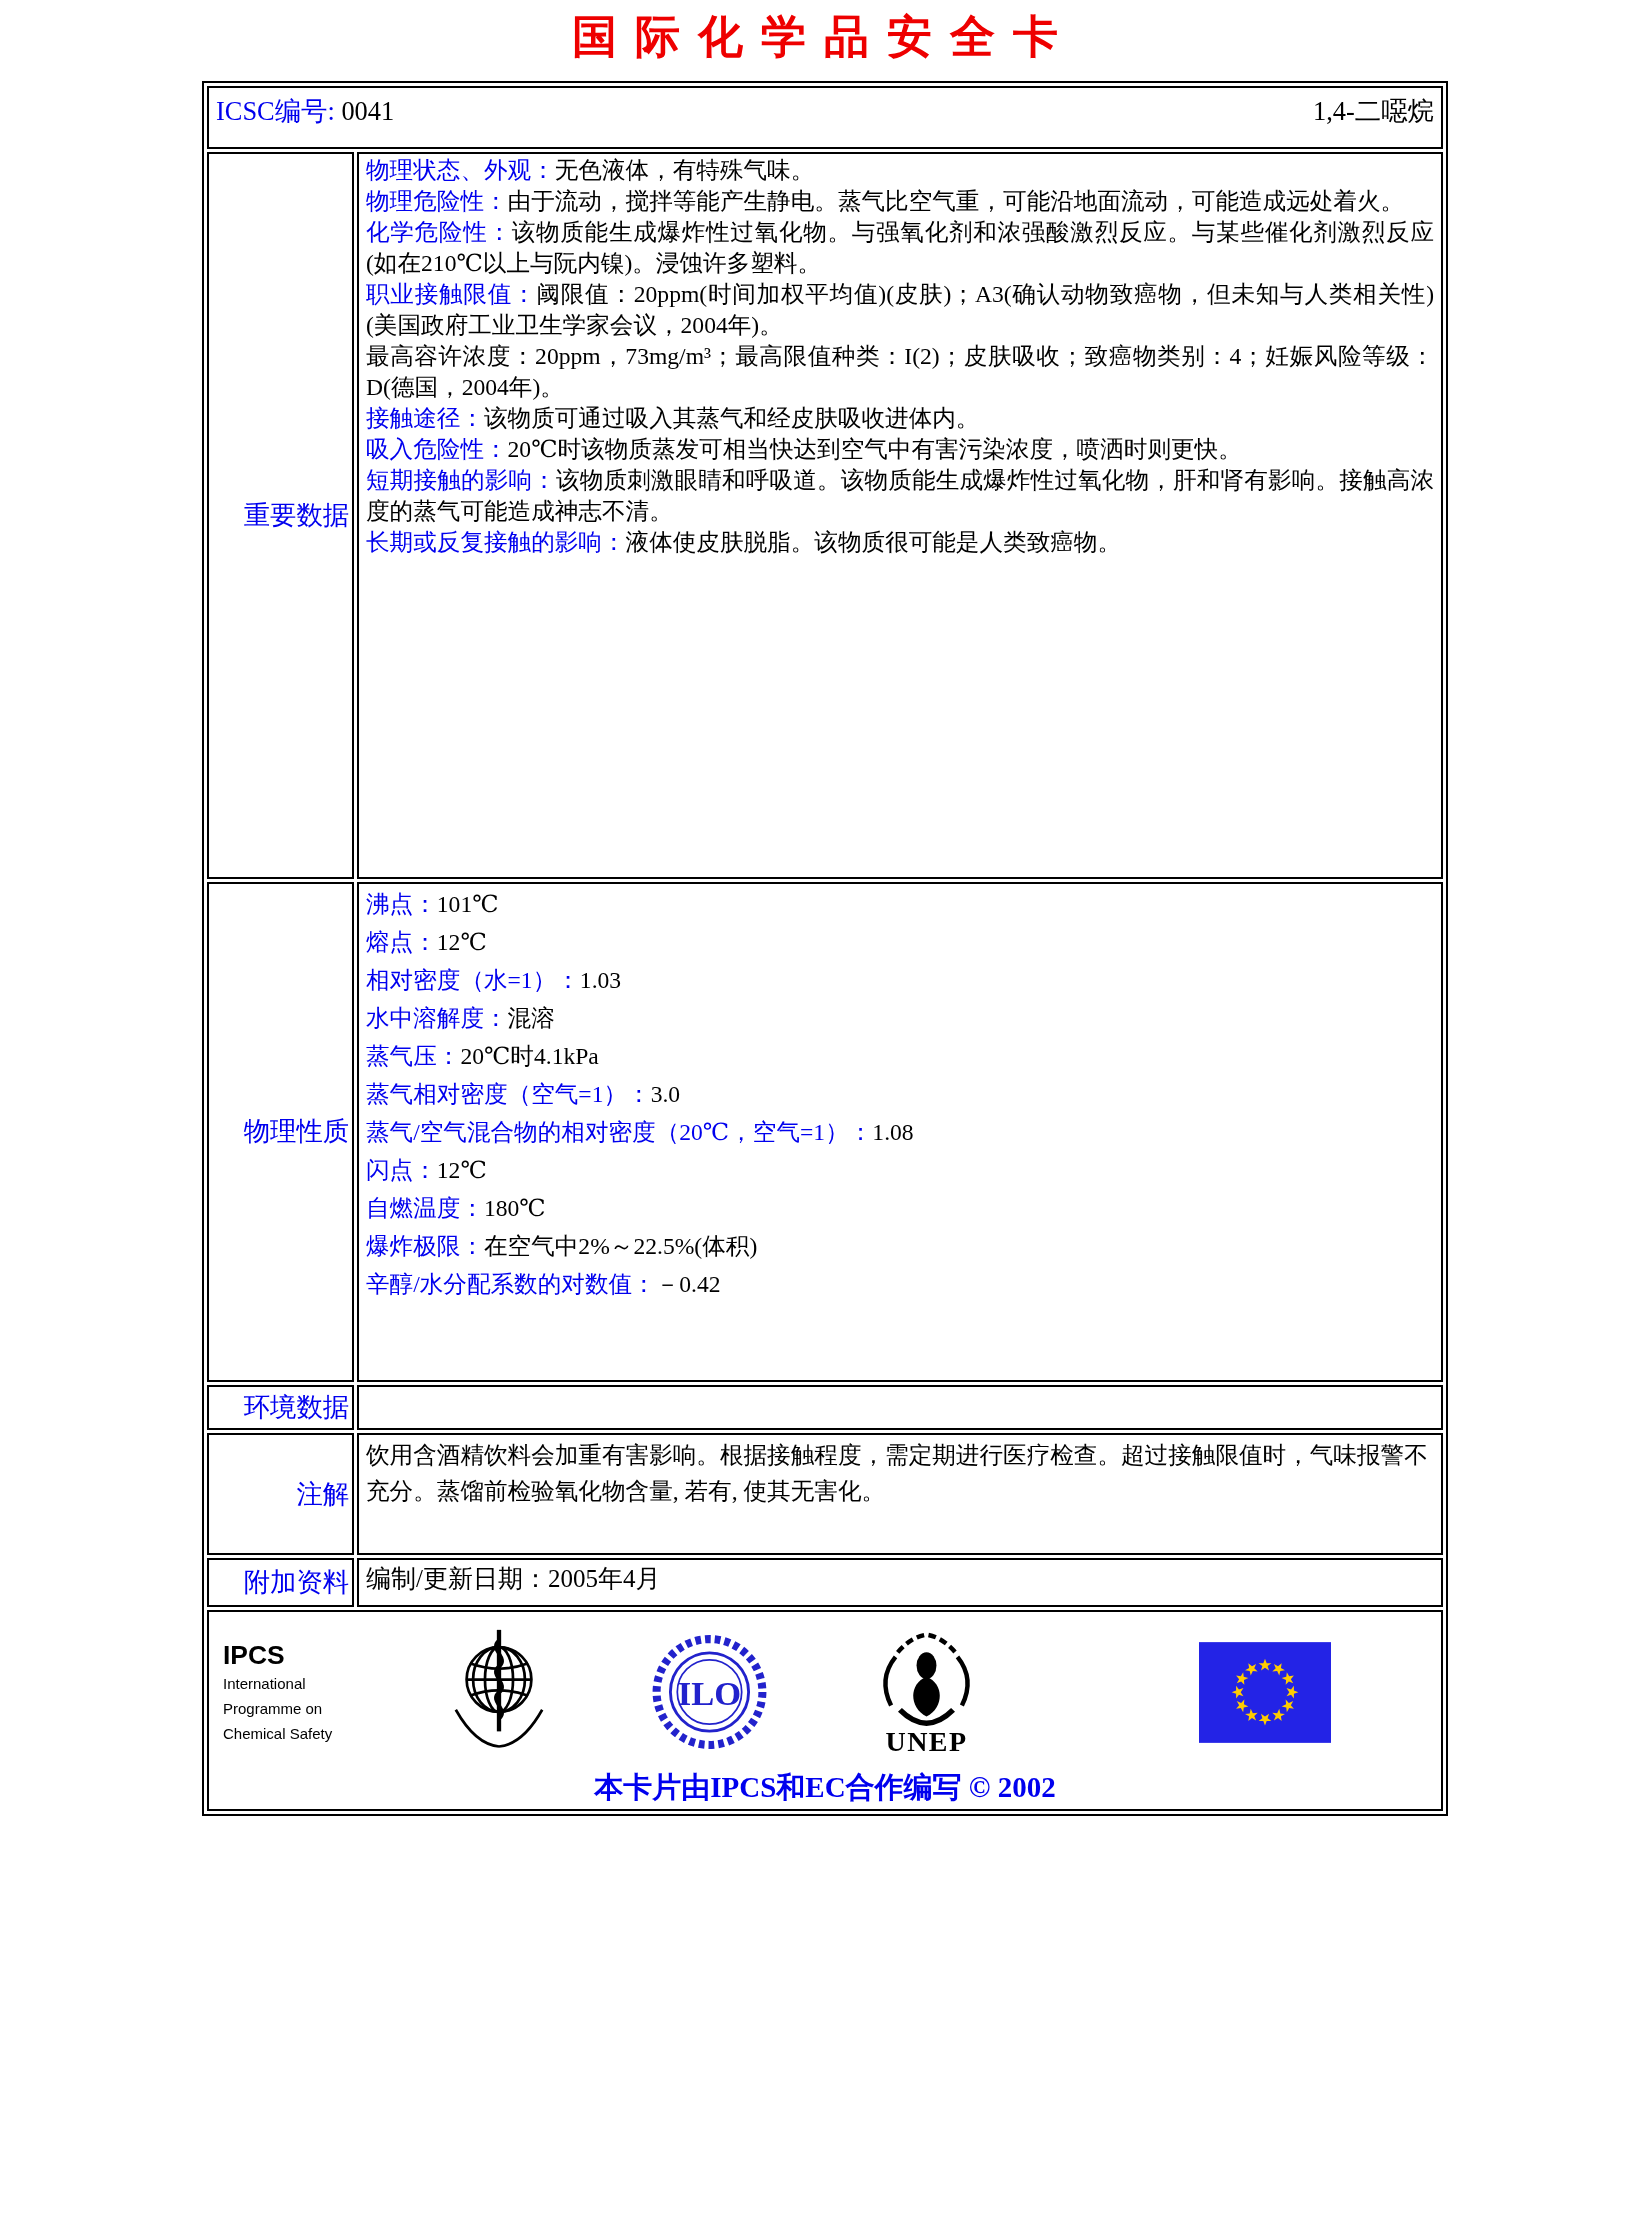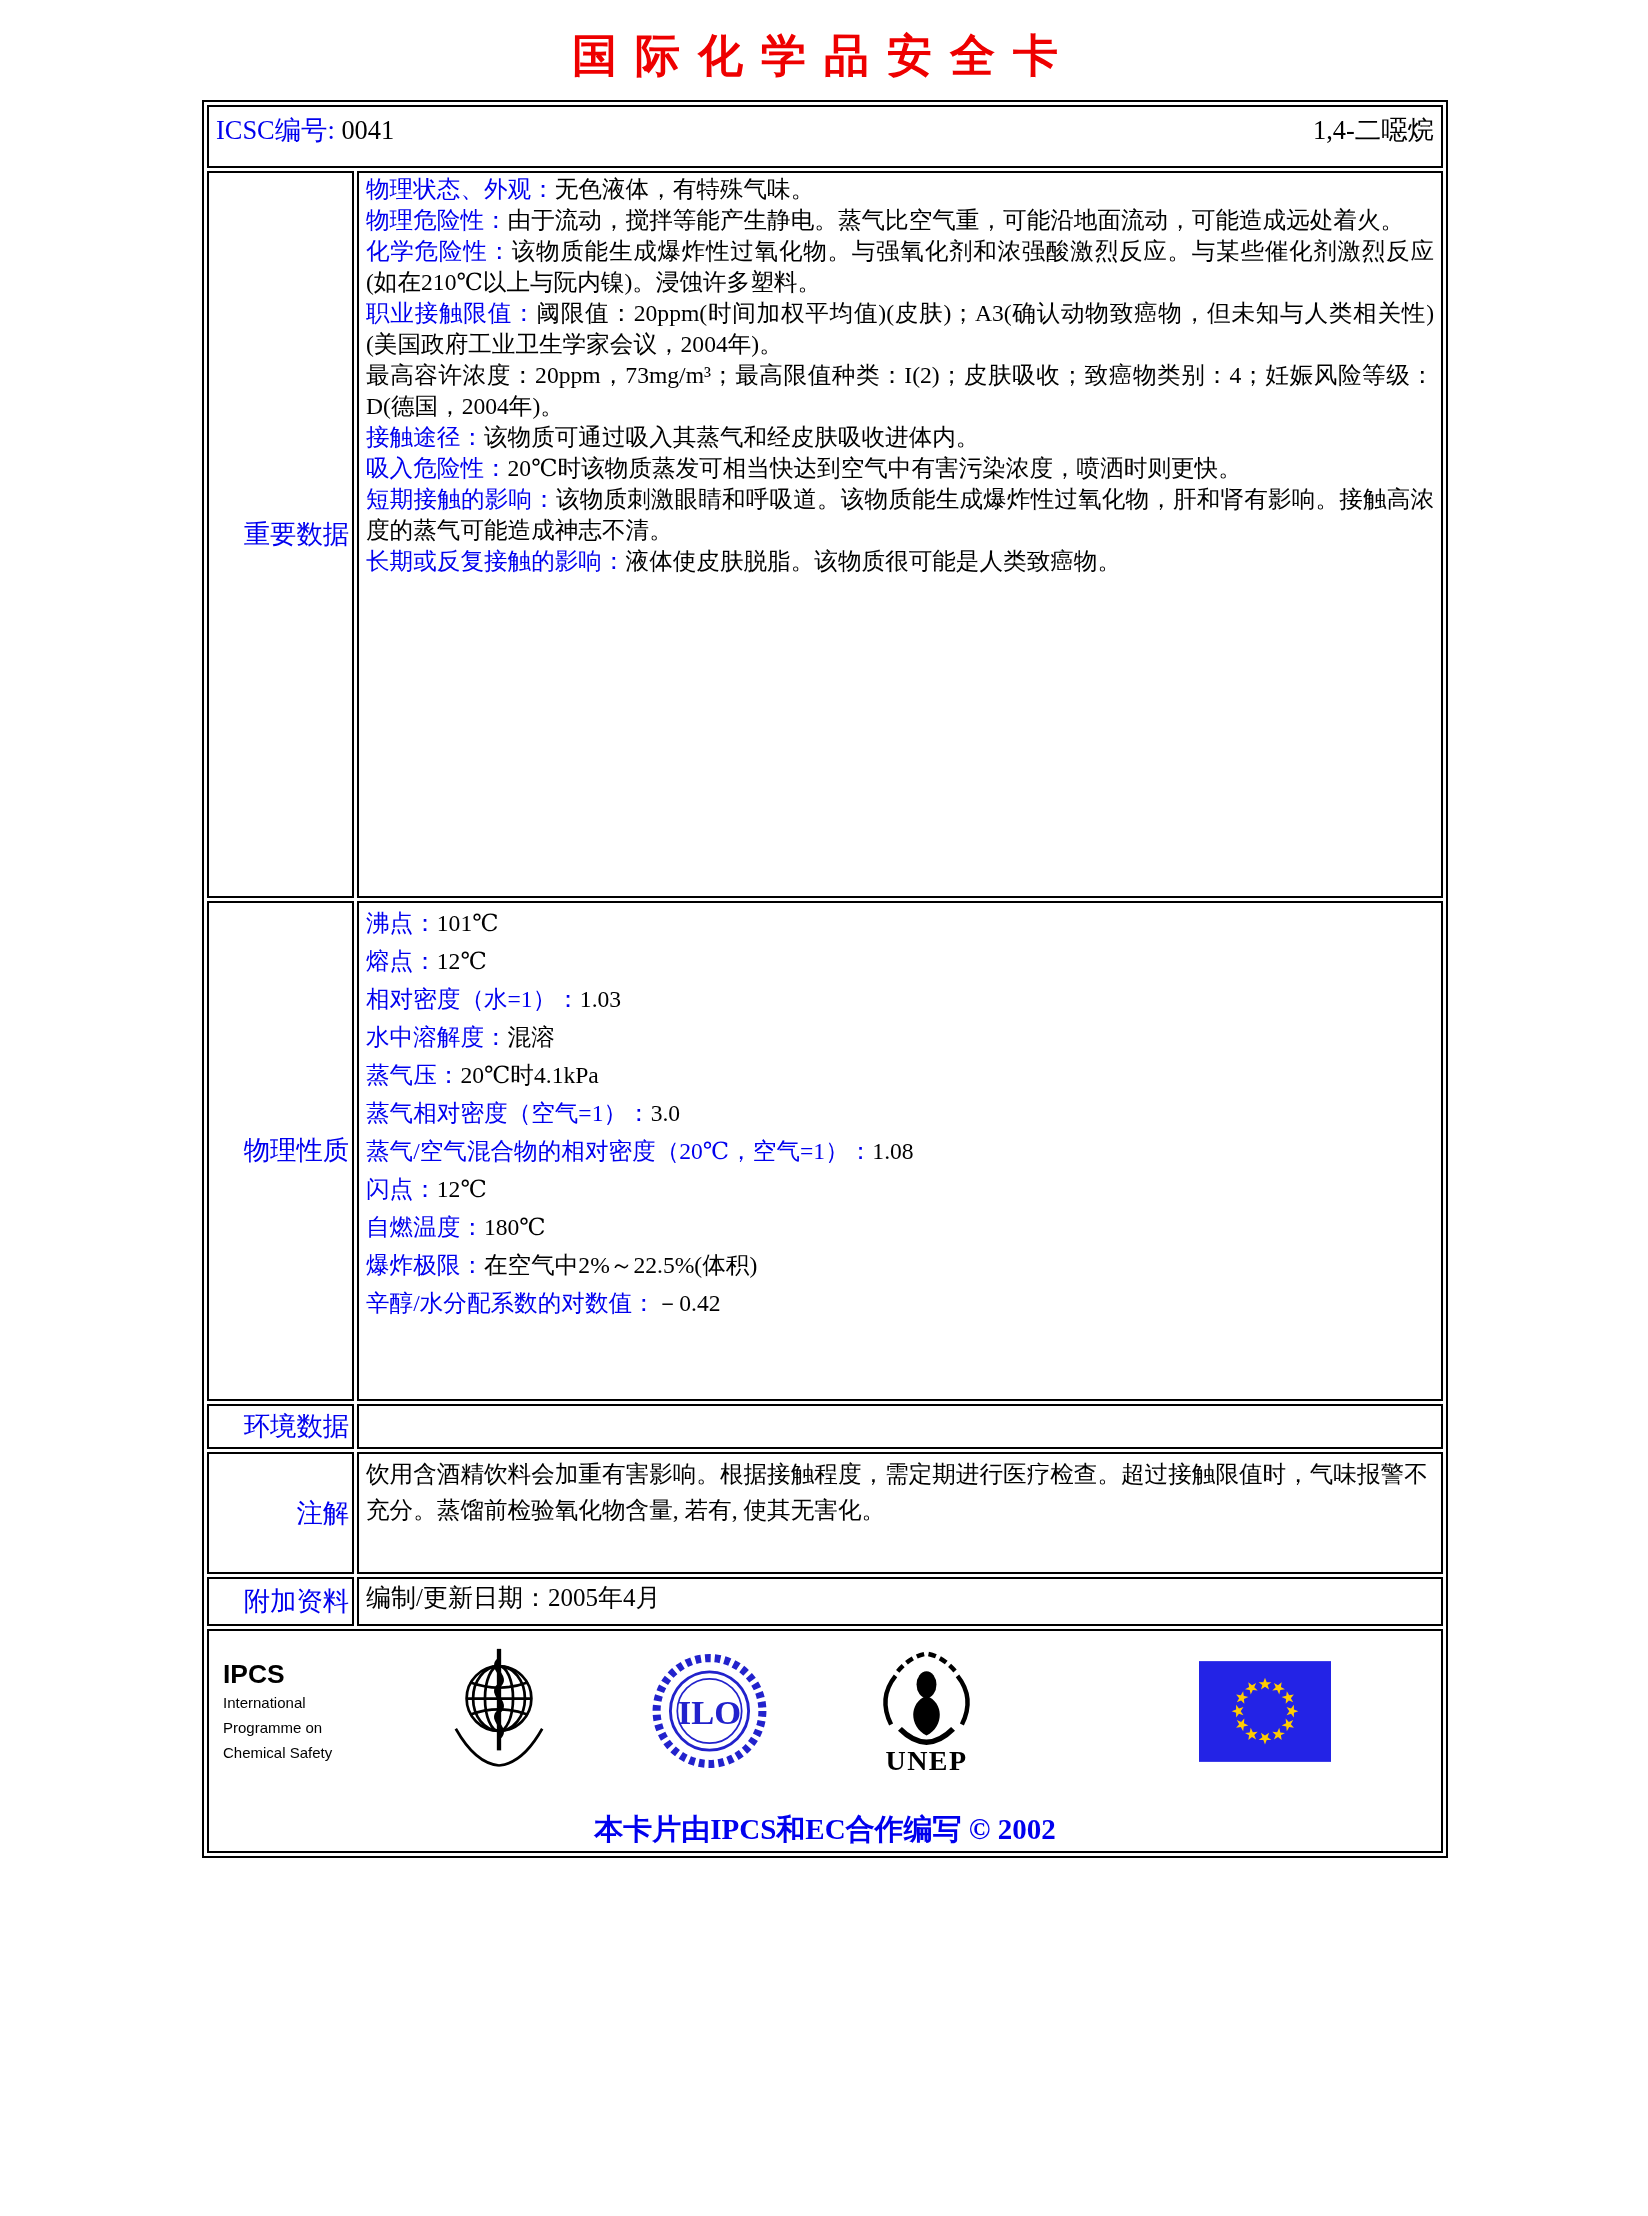--- a/index.html
+++ b/index.html
@@ -3,21 +3,21 @@
 <meta charset="utf-8">
 <style>
   html,body{margin:0;padding:0;background:#ffffff;}
   body{
     width:1648px;height:2216px;
     font-family:"Liberation Serif","DejaVu Serif",serif;
     color:#000;
     position:relative;
   }
   .page-title{
-    padding-top:26px;
+    padding-top:7px;
     text-align:center;
     font-size:45px;
     font-weight:bold;
     color:#ee0000;
     letter-spacing:18px;
     font-family:"DejaVu Serif","Liberation Serif",serif;
   }
   table.card{
     border-collapse:separate;
     border-spacing:3.5px;
@@ -63,21 +63,21 @@
   .ipcs-block{width:182px;font-family:"Liberation Sans","DejaVu Sans",sans-serif;}
   .ipcs-acronym{font-size:26.4px;font-weight:bold;line-height:32px;}
   .ipcs-line{font-size:15px;line-height:25px;}
   .logo{display:block;}
   .who-box{margin-left:40px;}
   .ilo-box{margin-left:99px;}
   .unep-box{margin-left:104px;text-align:center;}
   .unep-word{font-family:"Liberation Serif",serif;font-weight:bold;font-size:28px;letter-spacing:1.4px;line-height:28px;margin-top:-4.2px;}
   .eu-box{margin-left:217px;}
   .credit-line{
-    text-align:center;margin-top:29px;
+    text-align:center;margin-top:6px;
     color:#0000ee;font-weight:bold;font-size:29px;
   }
   .credit-line .copy{font-weight:bold;}
   .legal{font-size:23px;line-height:31px;padding-top:4.2px;}
   .legal .legal-lbl{font-weight:bold;color:#000;}
 </style>
 </head>
 <body>
 
 <div class="page">

